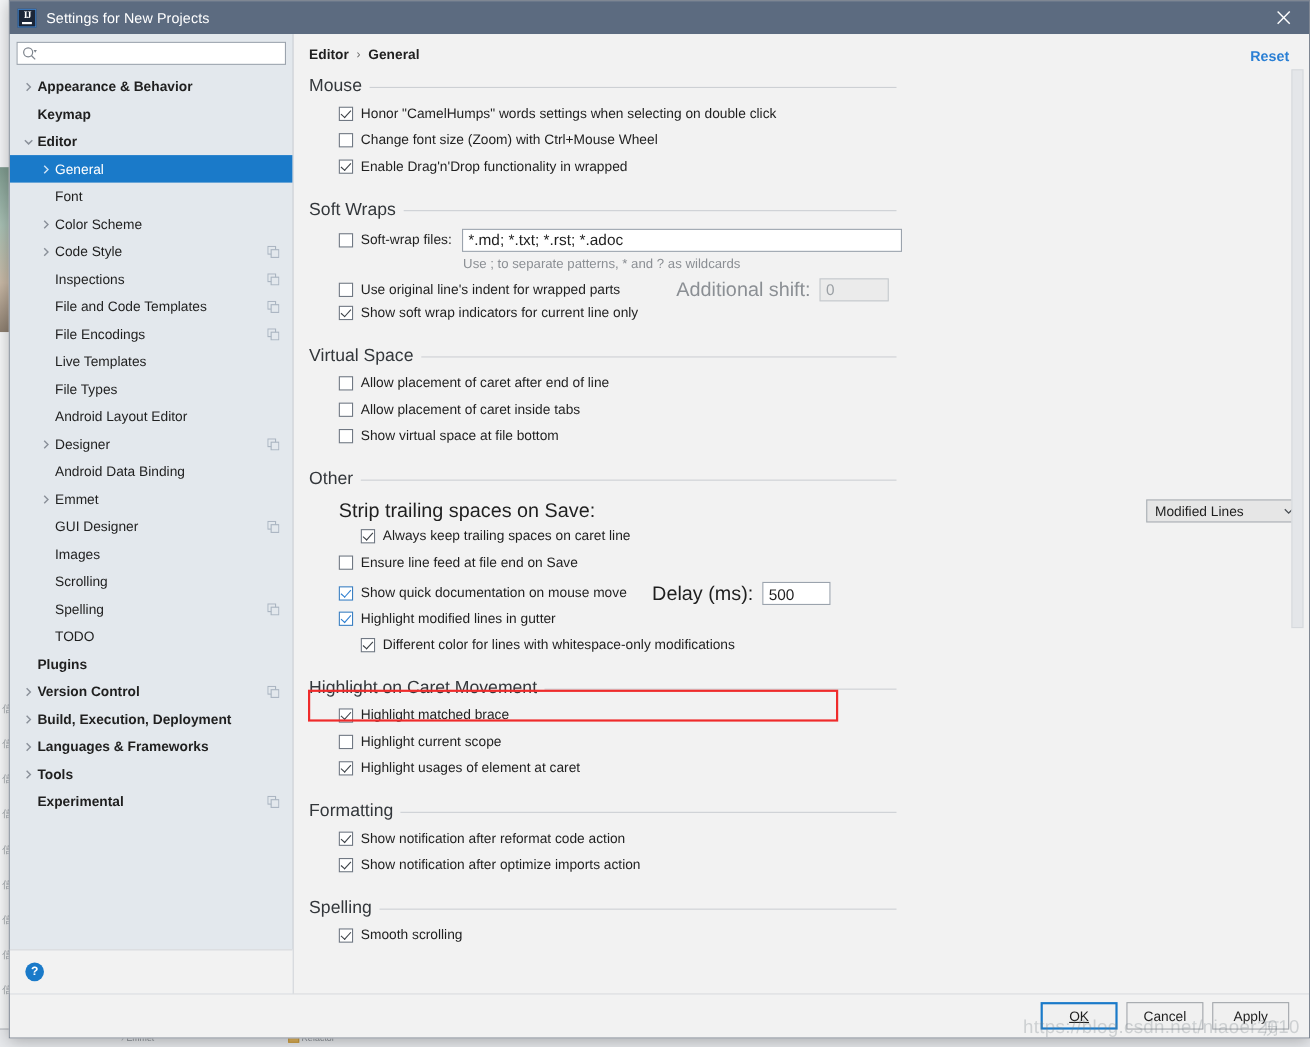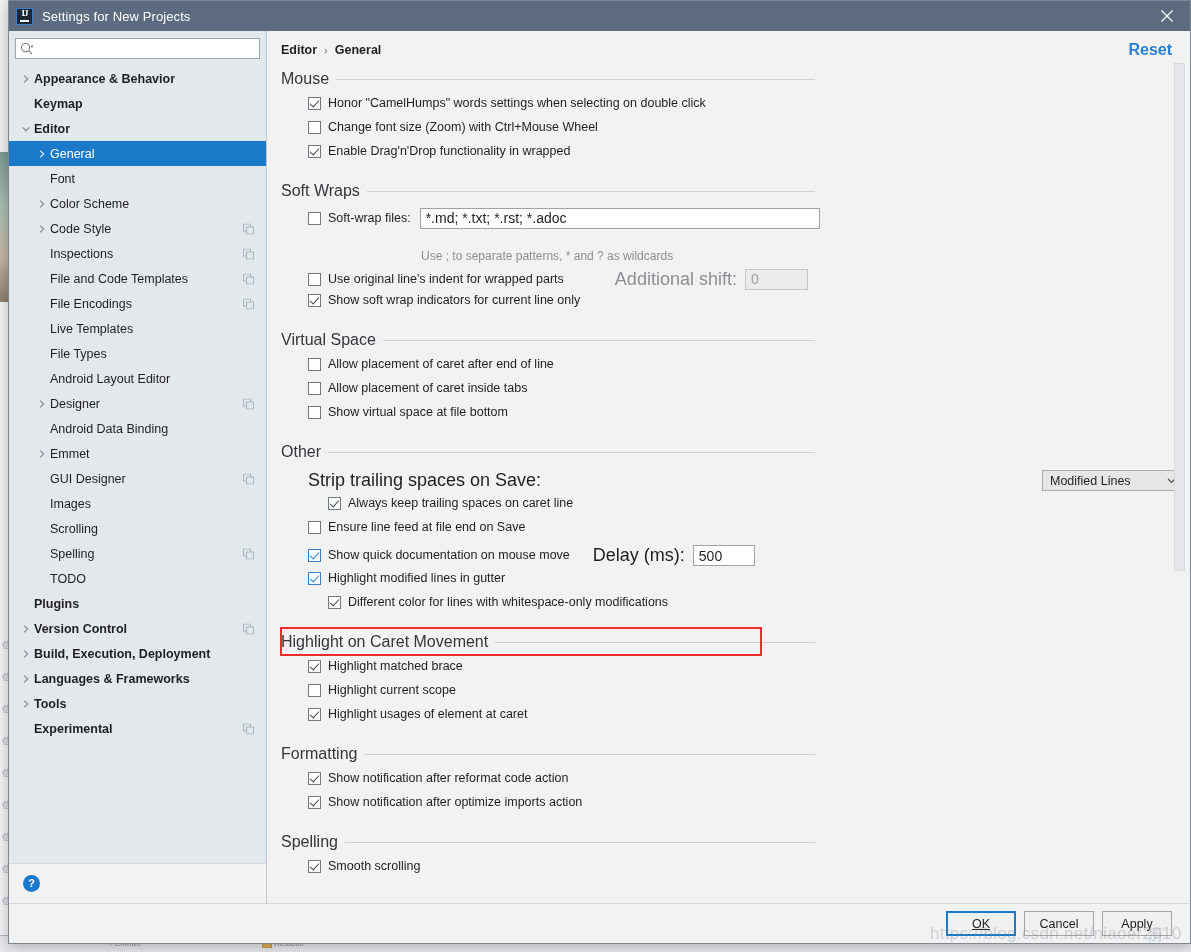--- a/index.html
+++ b/index.html
@@ -272,21 +272,21 @@
     font-weight: bold;
     color: #1f1f1f;
     display: flex;
     align-items: center;
     gap: 7px;
   }
   #breadcrumb .sep { color: #6a6a6a; font-weight: normal; font-size: 11px; }
   #reset-link {
     margin-left: auto;
     color: #2a7fd4;
-    font-size: 16px;
+    font-size: 13px;
     font-weight: bold;
     cursor: pointer;
     padding-left: 20px;
   }
 
   #scroll-area {
     flex: 1 1 auto;
     position: relative;
     overflow: hidden;
     padding: 6px 0 0 14px;
@@ -358,21 +358,21 @@
     font-size: 18px;
     line-height: 19px;
     color: #1f1f1f;
     margin-top: 2px;
   }
 
   .hint {
     margin-left: 140px;
     font-size: 12px;
     color: #8b8f94;
-    margin-top: 19px;
+    margin-top: 3px;
     margin-bottom: 4px;
   }
 
   
   .txt {
     border: 1px solid #9ba3ad;
     background: #ffffff;
     height: 21px;
     box-sizing: border-box;
     font-family: "Liberation Sans", sans-serif;

